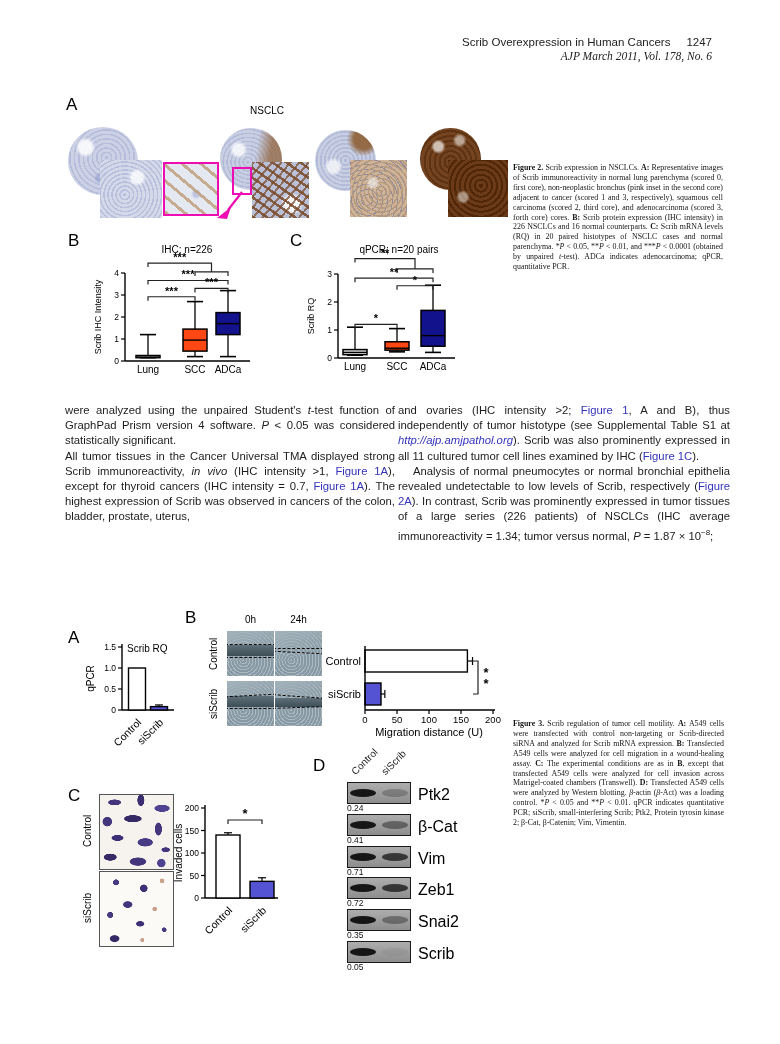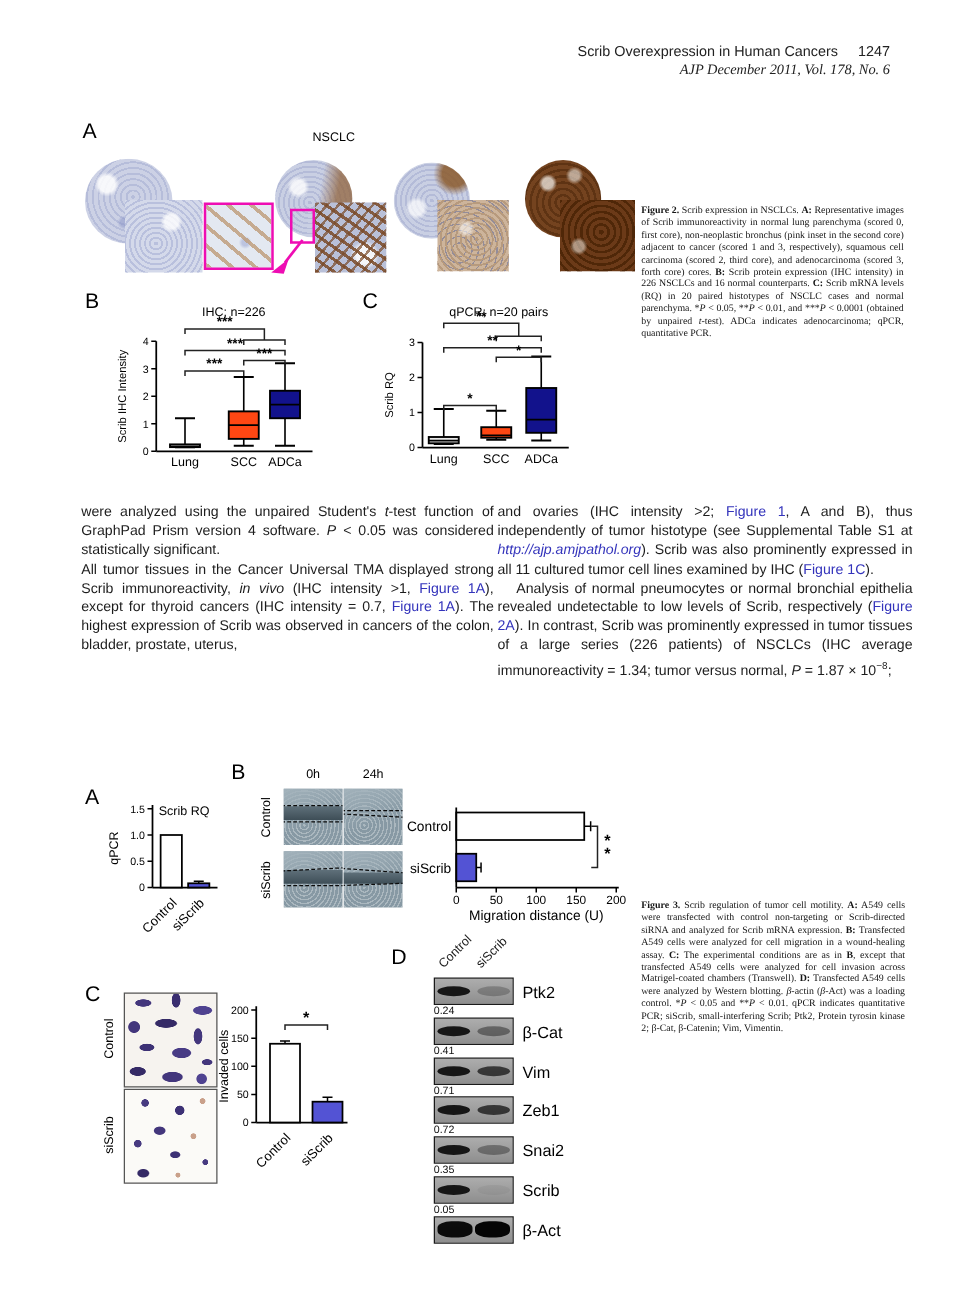--- a/index.html
+++ b/index.html
@@ -96,32 +96,32 @@
     radial-gradient(circle 2.5px at 58% 92%, #c9a08a 70%, transparent 88%);}
   
   #blot-rows{position:absolute;left:347px;top:782px;width:150px;height:235px;}
   .blotrow{position:absolute;left:0;width:150px;height:32px;}
   .blotbox{position:absolute;left:0;top:0;width:62px;height:20px;background:linear-gradient(180deg,#adadad,#8e8e8e);border:1.2px solid #1a1a1a;}
   .band{position:absolute;top:6px;width:26px;height:8px;background:#0c0c0c;border-radius:50%;}
   .band-l{left:2px;}
   .band-r{right:2px;}
   .band-act{top:3.5px;height:13px;width:28px;background:#000;border-radius:40%;}
   .ratio{position:absolute;left:0;top:21px;width:64px;font-size:8.5px;color:#111;}
-  .blotname{position:absolute;left:71px;top:4px;font-size:13px;color:#000;}
+  .blotname{position:absolute;left:71px;top:4px;font-size:16px;color:#000;}
   .rotlab{position:absolute;transform-origin:0 100%;transform:rotate(-45deg);font-size:10px;white-space:nowrap;}
   svg text{font-family:"Liberation Sans",sans-serif;}
 </style>
 </head>
 <body>
 
 <div id="page">
 
   <div id="hdr">
     <div class="l1"><span>Scrib Overexpression in Human Cancers</span><span class="pg">1247</span></div>
-    <div class="l2">AJP December 2011, Vol. 178, No. 6</div>
+    <div class="l2">AJP March 2011, Vol. 178, No. 6</div>
   </div>
 
   <div class="abs plabel" style="left:66px;top:95px">A</div>
   <div class="abs small-lab" style="left:160px;top:105px;width:214px;text-align:center">NSCLC</div>
 
   <div class="circ t-lav" style="left:68px;top:127px;width:70px;height:68px"></div>
   <div class="sq t-lav2" style="left:100px;top:160px;width:62px;height:58px"></div>
 
   <div class="sq t-bronch magenta-border" style="left:163px;top:162px;width:52px;height:50px"></div>
   <div class="circ t-mix" style="left:220px;top:128px;width:62px;height:62px"></div>
@@ -388,24 +388,17 @@
         <div class="blotname">Snai2</div>
       </div>
       <div class="blotrow" style="top: 159px;">
         <div class="blotbox">
           <div class="band band-l" style="opacity: 0.93;"></div>
           <div class="band band-r" style="opacity: 0.05;"></div>
         </div>
         <div class="ratio">0.05</div>
         <div class="blotname">Scrib</div>
       </div>
-      <div class="blotrow" style="top: 190.8px;">
-        <div class="blotbox">
-          <div class="band band-l band-act" style="opacity: 0.93;"></div>
-          <div class="band band-r band-act" style="opacity: 0.97;"></div>
-        </div>
-        <div class="blotname">β-Act</div>
-      </div>
     </div>
 
   <div class="caption" style="left:513px;top:719px;width:211px"><span style="font-weight: bold;">Figure 3.</span><span> Scrib regulation of tumor cell motility. </span><span style="font-weight: bold;">A:</span><span> A549 cells were transfected with control non-targeting or Scrib-directed siRNA and analyzed for Scrib mRNA expression. </span><span style="font-weight: bold;">B:</span><span> Transfected A549 cells were analyzed for cell migration in a wound-healing assay. </span><span style="font-weight: bold;">C:</span><span> The experimental conditions are as in </span><span style="font-weight: bold;">B</span><span>, except that transfected A549 cells were analyzed for cell invasion across Matrigel-coated chambers (Transwell). </span><span style="font-weight: bold;">D:</span><span> Transfected A549 cells were analyzed by Western blotting. </span><span style="font-style: italic;">β</span><span>-actin (</span><span style="font-style: italic;">β</span><span>-Act) was a loading control. *</span><span style="font-style: italic;">P</span><span> &lt; 0.05 and **</span><span style="font-style: italic;">P</span><span> &lt; 0.01. qPCR indicates quantitative PCR; siScrib, small-interfering Scrib; Ptk2, Protein tyrosin kinase 2; β-Cat, β-Catenin; Vim, Vimentin.</span></div>
 
 </div>
 
 </body></html>

